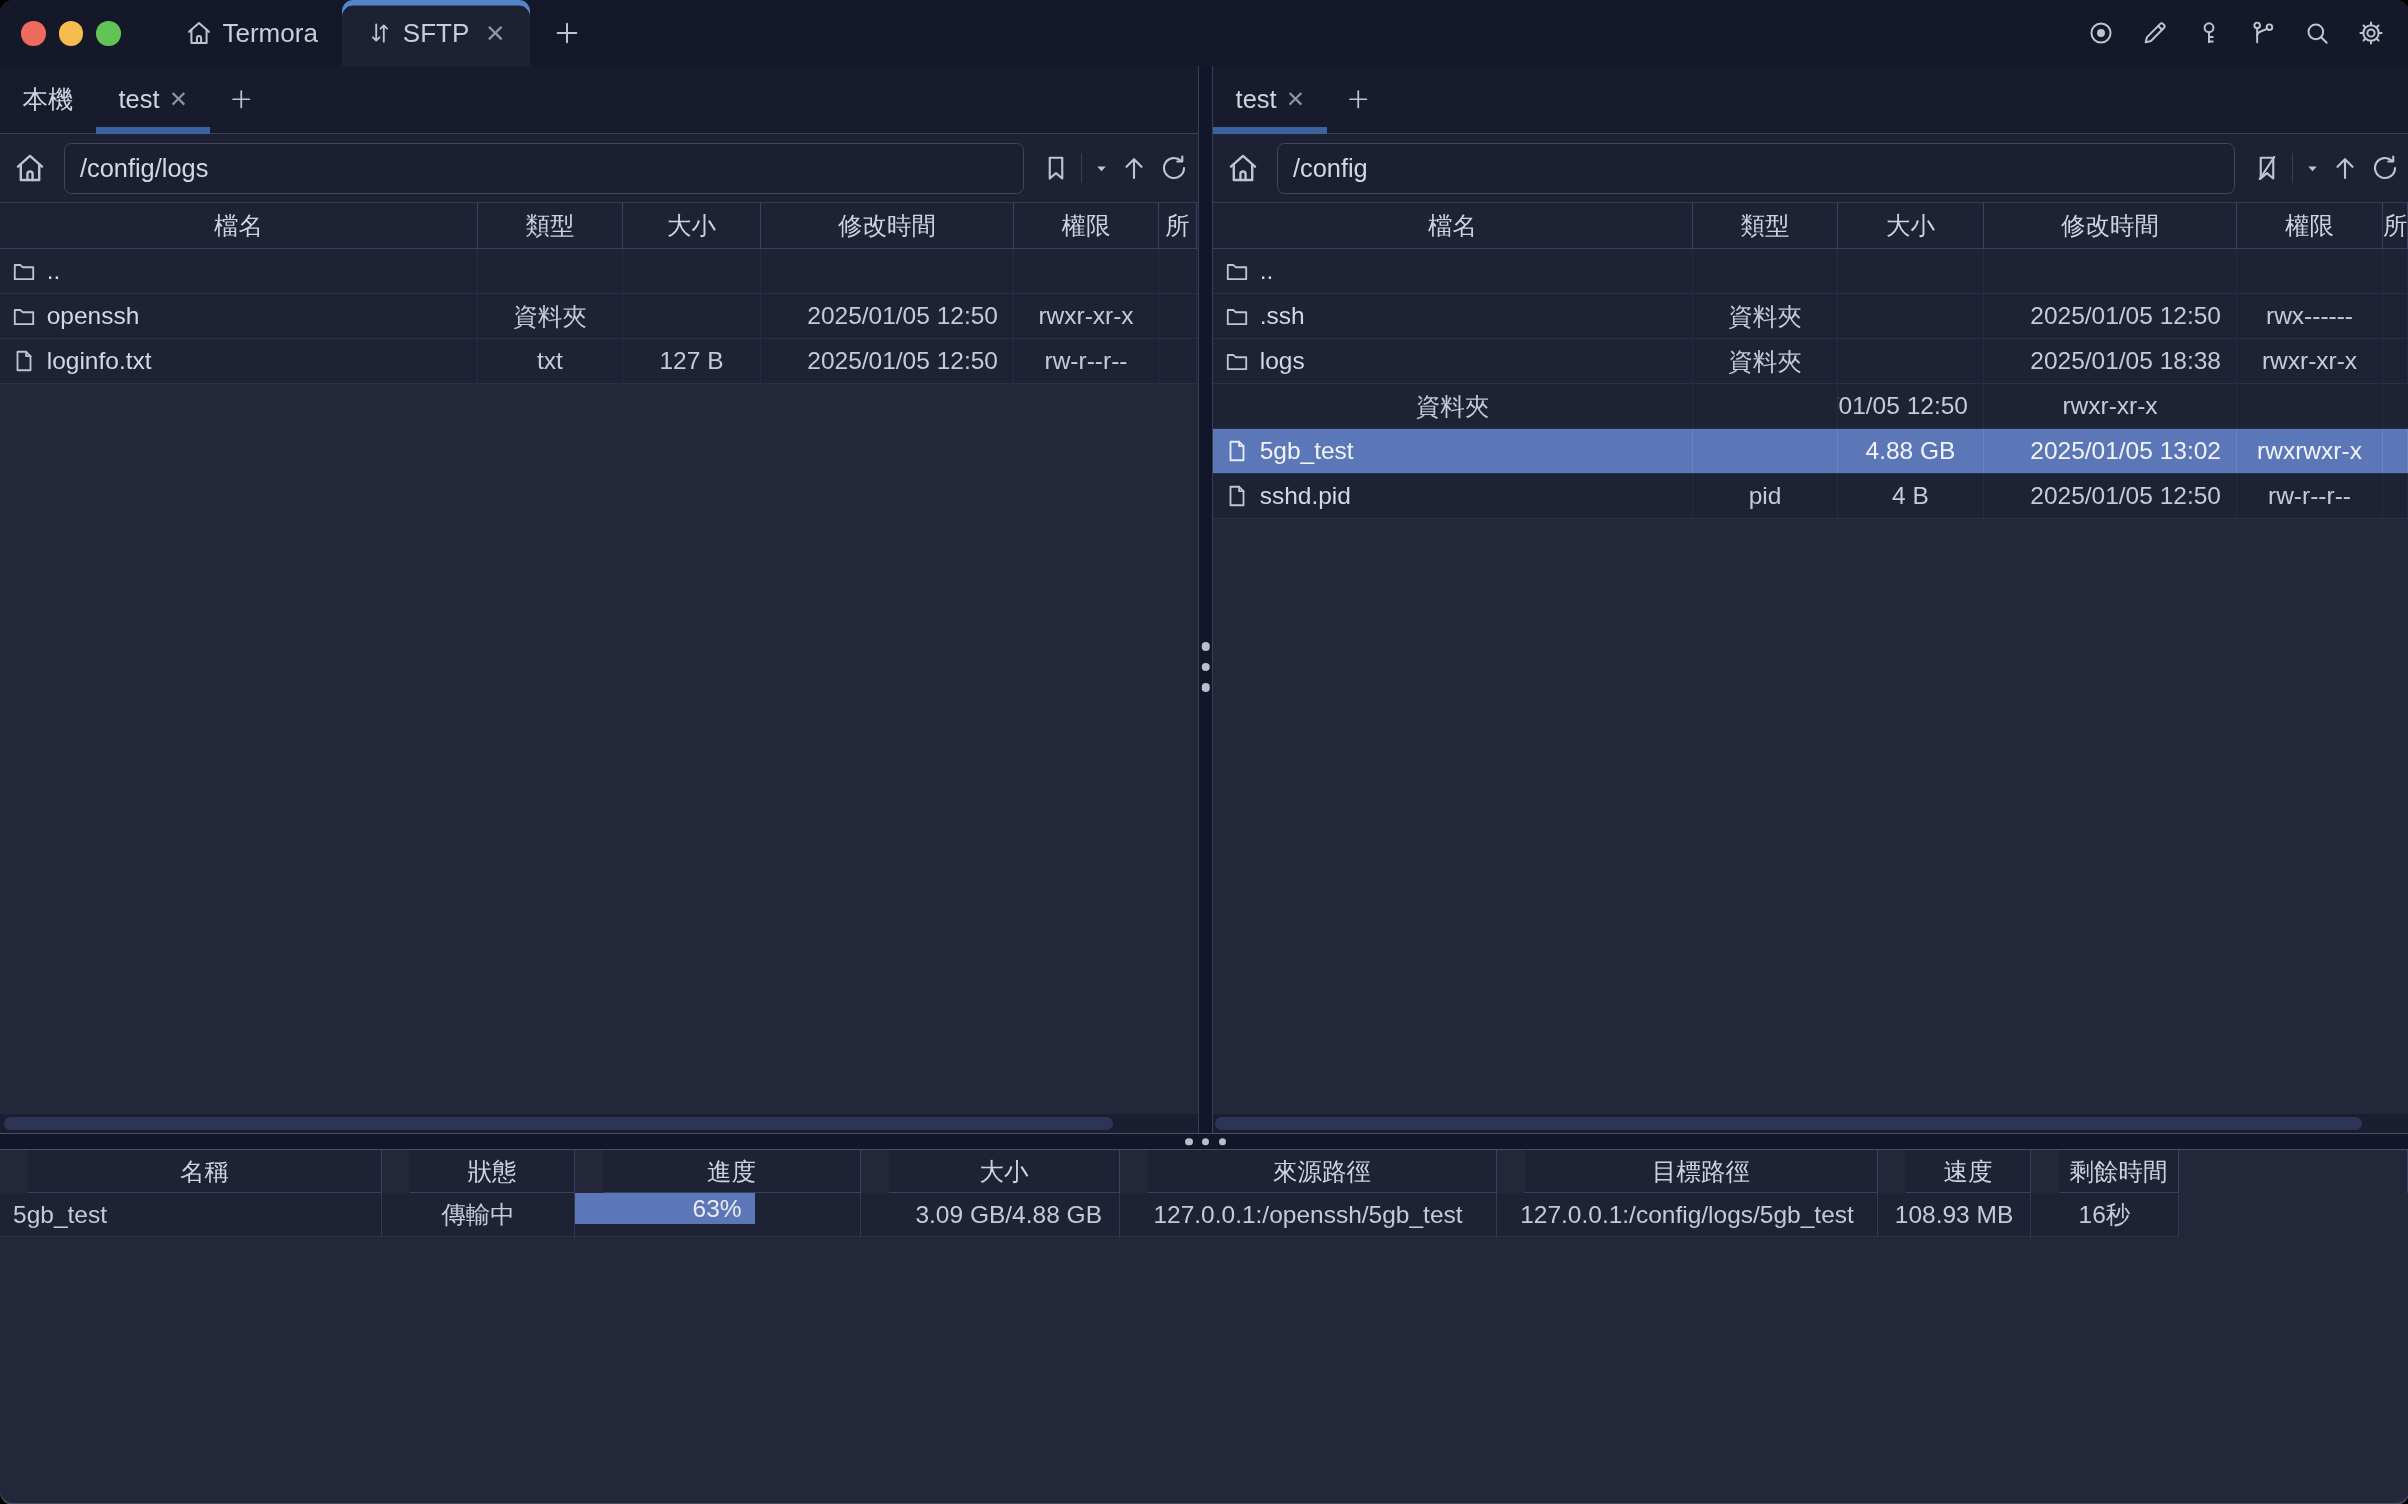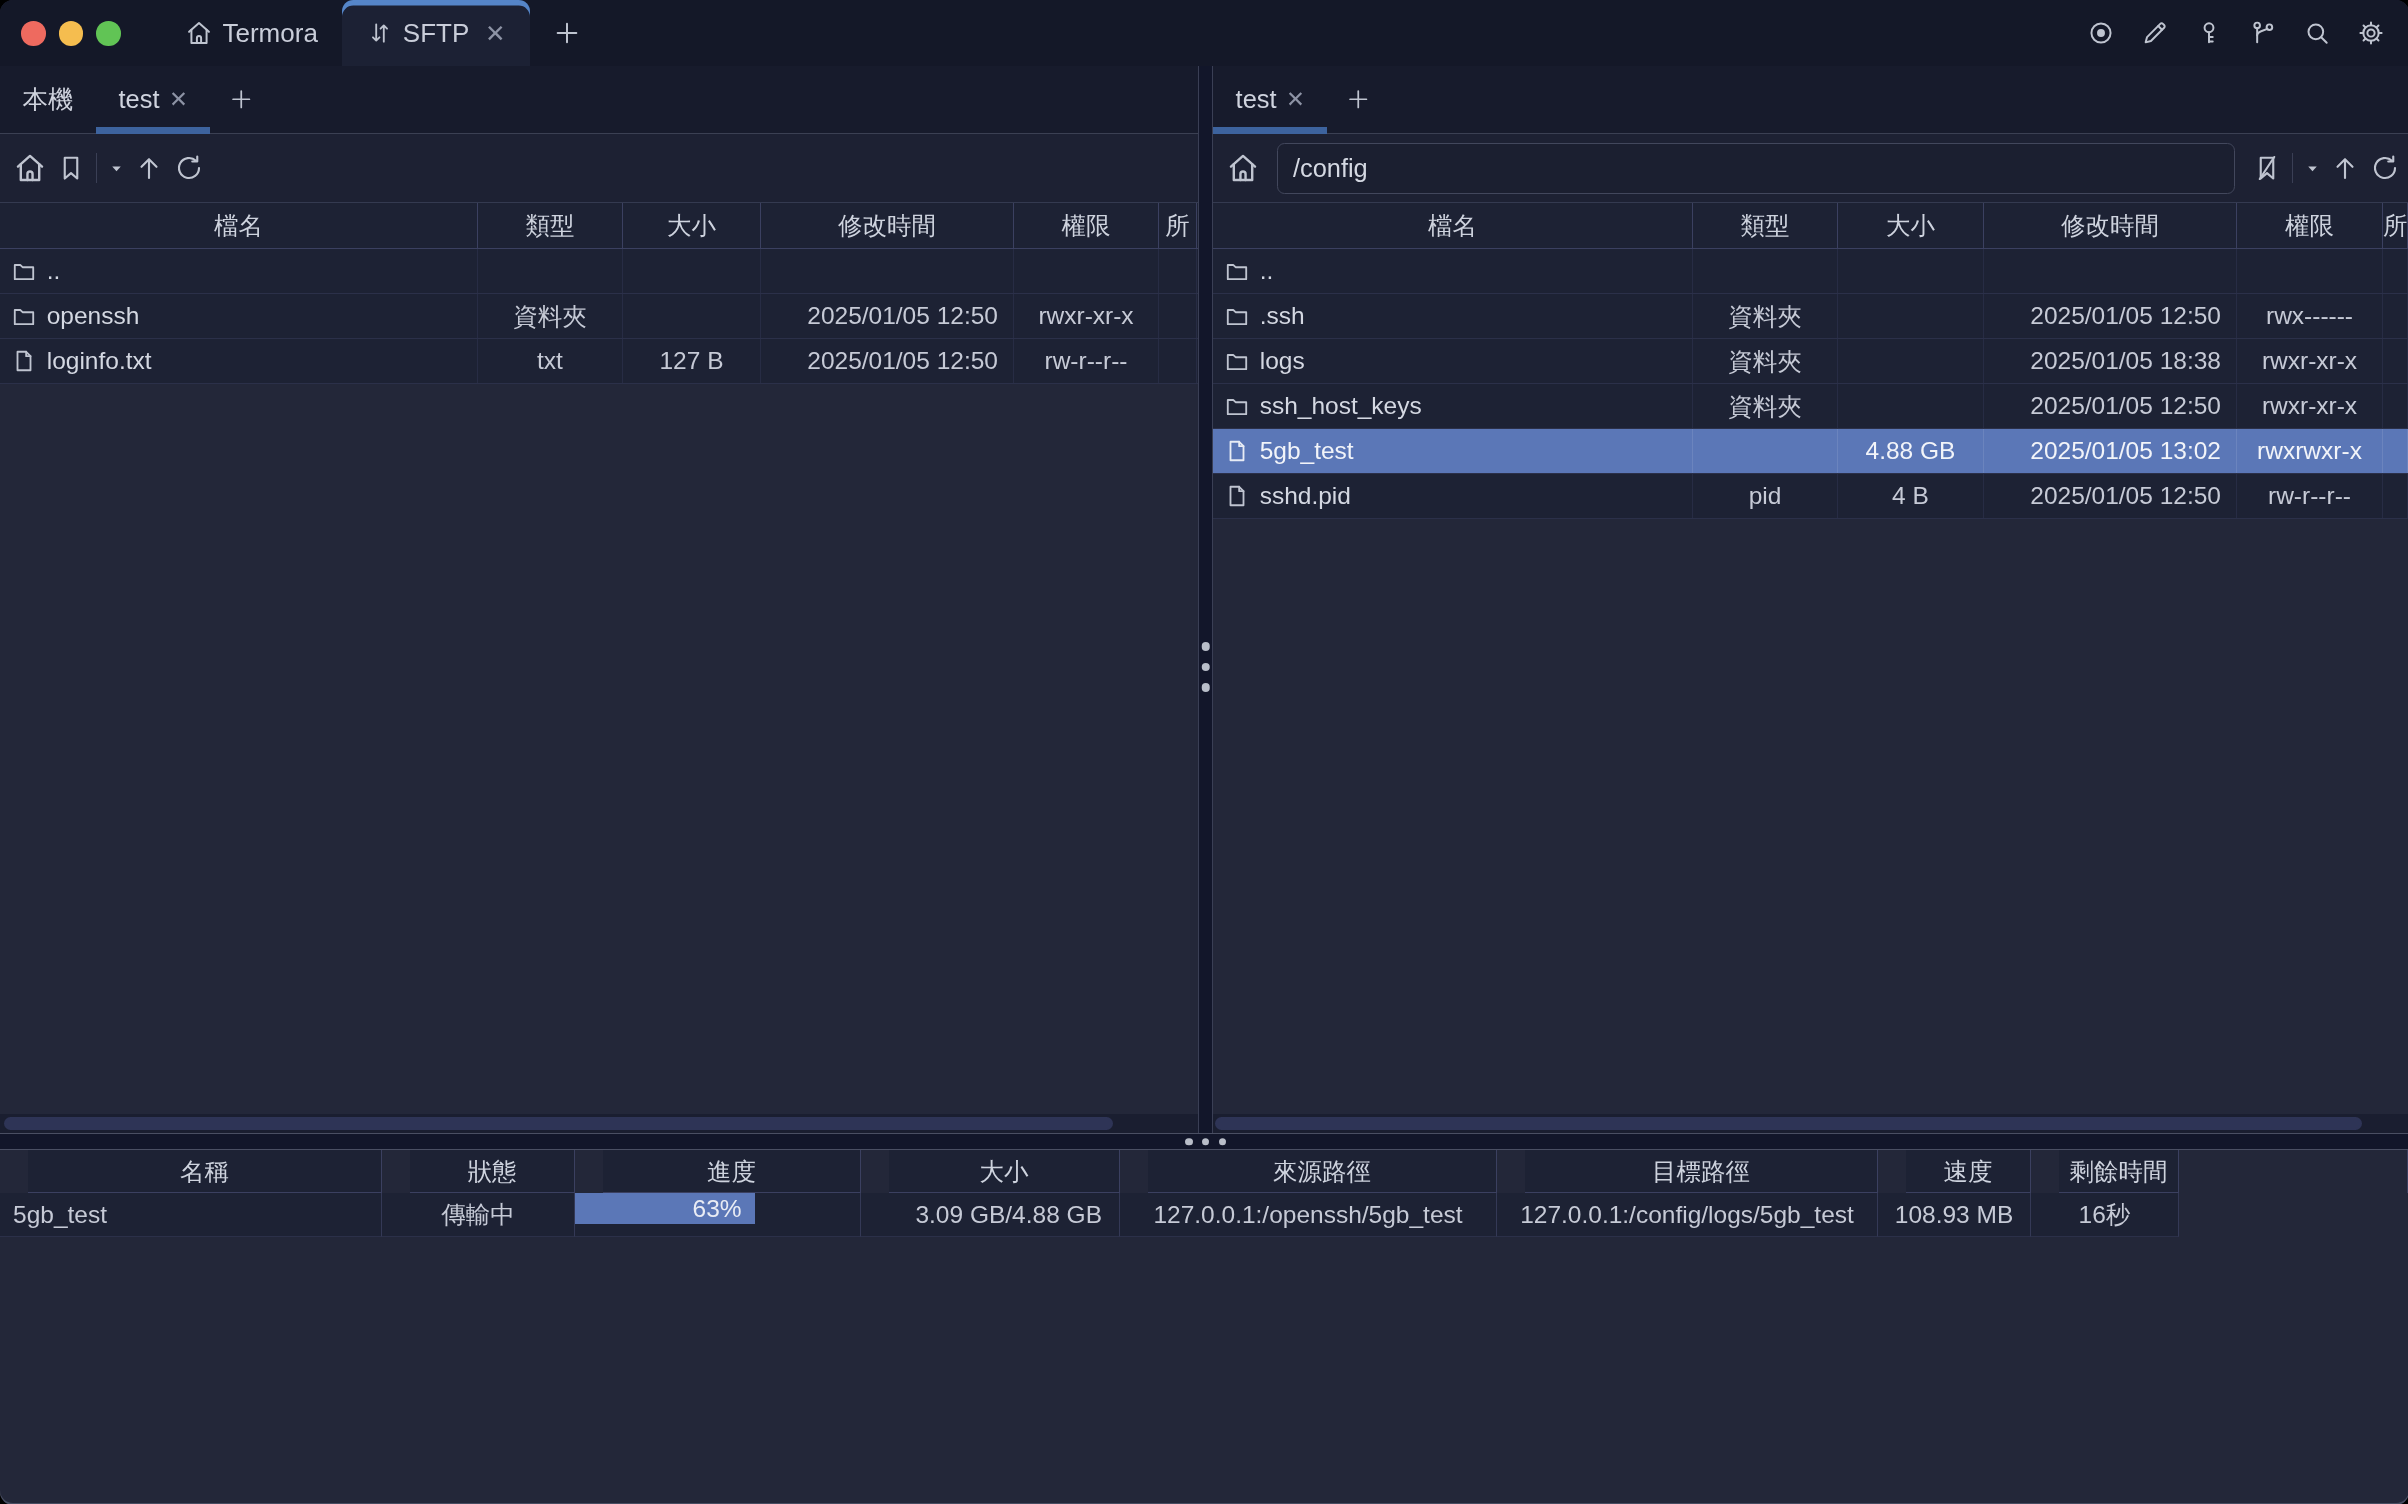--- a/index.html
+++ b/index.html
@@ -188,20 +188,23 @@
       </div>
     </div>
     <div class="toolbar">
       <span class="home">
         <svg class="ic" viewBox="0 0 24 24">
             <path d="M3.5 11 12 3.5 20.5 11"></path>
             <path d="M5.5 9.3V20.5h13V9.3"></path>
             <path d="M10.2 20.5v-4.2a1.8 1.8 0 0 1 3.6 0v4.2"></path>
           </svg>
       </span>
+      <div class="pathbox">
+        <input type="text" value="/config/logs" style="">
+      </div>
       <div class="bookmark-group">
         <span class="tool-ic">
           <svg class="ic" viewBox="0 0 24 24">
               <path d="M7 3.8h10V20.4l-5-4.3-5 4.3z"></path>
             </svg>
         </span>
       </div>
       <span class="tool-ic small">
         <svg viewBox="0 0 24 24" style="width:100%;height:100%">
             <polygon points="6,9 18,9 12,16" fill="#bfc4d0"></polygon>
@@ -372,26 +375,20 @@
               </svg></span>
             <span>logs</span>
           </div>
           <div class="fcell c">資料夾</div>
           <div class="fcell c"></div>
           <div class="fcell r">2025/01/05 18:38</div>
           <div class="fcell c">rwxr-xr-x</div>
           <div class="fcell c"></div>
         </div>
         <div class="frow" style="grid-template-columns: 480px 145px 146px 253px 146px 25.4px;">
-          <div class="fcell name">
-            <span class="fic"><svg class="ic" viewBox="0 0 24 24">
-                <path d="M3.5 6.5h5.2l2 2h9.8v11h-17z"></path>
-              </svg></span>
-            <span>ssh_host_keys</span>
-          </div>
           <div class="fcell c">資料夾</div>
           <div class="fcell c"></div>
           <div class="fcell r">2025/01/05 12:50</div>
           <div class="fcell c">rwxr-xr-x</div>
           <div class="fcell c"></div>
         </div>
         <div class="frow selected" style="grid-template-columns: 480px 145px 146px 253px 146px 25.4px;">
           <div class="fcell name">
             <span class="fic"><svg class="ic" viewBox="0 0 24 24">
                 <path d="M6 3.5h8l4 4v13H6z"></path>

